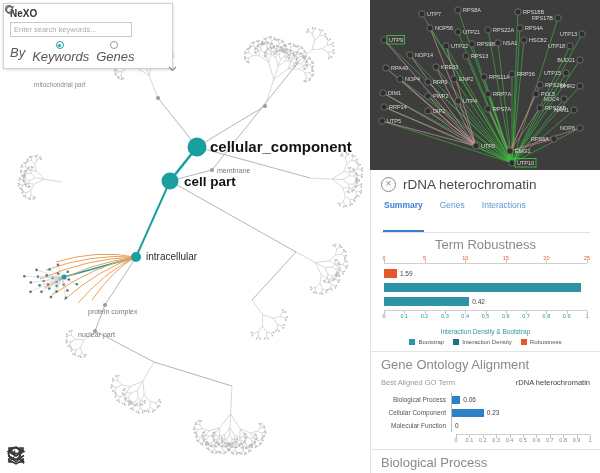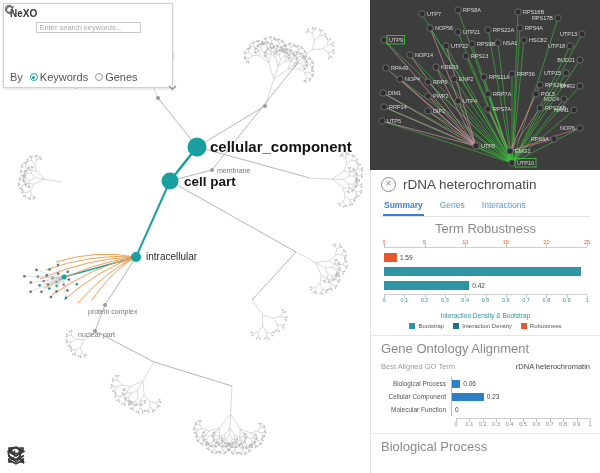--- a/index.html
+++ b/index.html
@@ -6,47 +6,47 @@
   *{box-sizing:border-box;}
   .app{width:600px;height:473px;display:flex;position:relative;overflow:hidden;
        font-family:"Liberation Sans",sans-serif;background:#fff;}
   
   .tree-panel{position:relative;width:370px;height:473px;background:#fff;overflow:hidden;flex:none;}
   .tree-panel svg{position:absolute;left:0;top:0;}
   
   .search-card{position:absolute;left:3px;top:3px;width:170px;background:#fff;
     border:1px solid #d0d0d0;box-shadow:0 1px 3px rgba(0,0,0,.15);padding:4px 6px;z-index:5;}
   .search-title{font-size:10px;font-weight:bold;color:#333;margin-bottom:3px;}
-  .search-row{display:flex;align-items:center;gap:3px;flex-direction:column;}
+  .search-row{display:flex;align-items:flex-start;gap:3px;}
   .search-input{flex:1;height:15px;border:1px solid #c9c9c9;font-size:7.5px;padding:0 3px;
     color:#444;font-family:"Liberation Sans",sans-serif;outline:none;}
   .search-input::placeholder{color:#aaa;}
   .icon-btn{width:14px;height:14px;display:flex;align-items:center;justify-content:center;cursor:pointer;}
-  .radio-row{display:flex;align-items:center;gap:7px;margin-top:4px;font-size:11px;color:#555;}
+  .radio-row{display:flex;align-items:center;gap:7px;margin-top:4px;font-size:13px;color:#555;font-style:italic;}
   .radio{width:8px;height:8px;border:1px solid #999;border-radius:50%;display:inline-block;
     position:relative;vertical-align:middle;margin-right:2px;}
   .radio.sel{border-color:#1a9fa0;}
   .radio.sel:after{content:"";position:absolute;left:1.5px;top:1.5px;width:3px;height:3px;
     border-radius:50%;background:#1a9fa0;}
-  .radio-opt{display:flex;align-items:center;}
+  .radio-opt{display:flex;align-items:center;flex-direction:column;}
   .chev-wrap{position:absolute;right:4px;bottom:2px;}
   
   .zoom-bar{position:absolute;left:6px;bottom:6px;display:flex;gap:10px;z-index:5;}
   .tool-btn{width:22px;height:22px;display:flex;align-items:center;justify-content:center;cursor:pointer;}
   
   .right-col{width:230px;display:flex;flex-direction:column;flex:none;}
   .network-panel{height:170px;background:#3d3d3d;position:relative;overflow:hidden;flex:none;}
   .details-panel{flex:1;background:#fff;overflow:hidden;position:relative;border-left:1px solid #e3e3e3;}
   .details-content{padding:7px 10px 0 10px;}
   .dt-header{display:flex;align-items:center;gap:7px;margin-bottom:5px;}
   .close-circle{width:15px;height:15px;border:1.5px solid #8a8a8a;border-radius:50%;color:#8a8a8a;
     font-size:10px;line-height:12px;text-align:center;cursor:pointer;flex:none;}
   .dt-title{font-size:13.5px;color:#4a4a4a;font-weight:500;}
   .tabs{display:flex;gap:15px;border-bottom:1px solid #e2e2e2;padding:0 2px;}
-  .tab{font-size:8.5px;color:#5a97d5;padding:3px 1px 4px 1px;cursor:pointer;}
+  .tab{font-size:8.5px;color:#5a97d5;padding:3px 1px 20px 1px;cursor:pointer;}
   .tab.active{color:#3b7fd4;border-bottom:2px solid #3b7fd4;font-weight:bold;}
   .term-id{font-size:9px;color:#787878;margin:7px 0 4px 0;}
   .sec-title{font-size:13px;color:#8a8a8a;margin:4px 0 3px 0;}
   .sec-title.center{text-align:center;}
   .divider{border-top:1px solid #e4e4e4;margin:6px -10px 5px -10px;}
   
   .chart{padding:0 3px;}
   .axis{position:relative;height:9px;}
   .axis.top{border-bottom:1px solid #cfcfcf;margin-bottom:2px;}
   .axis.bottom{border-top:1px solid #cfcfcf;margin-top:2px;}

